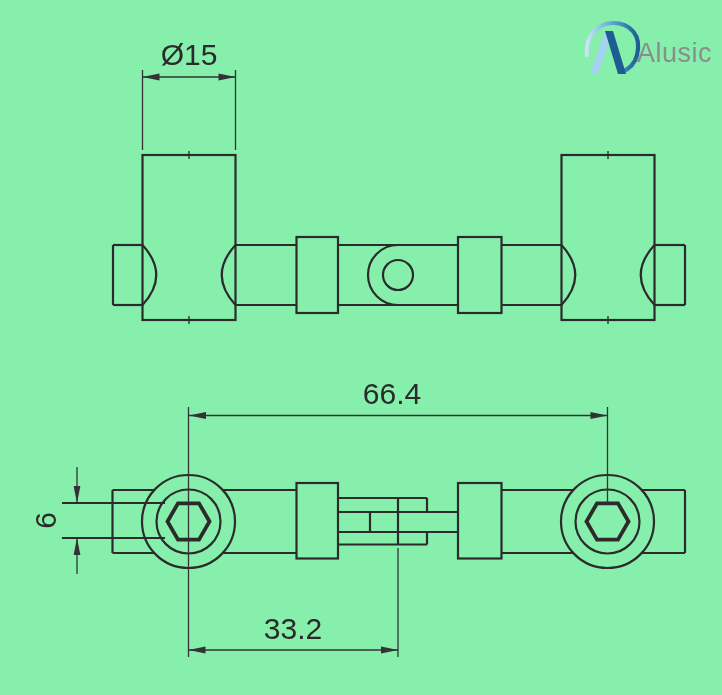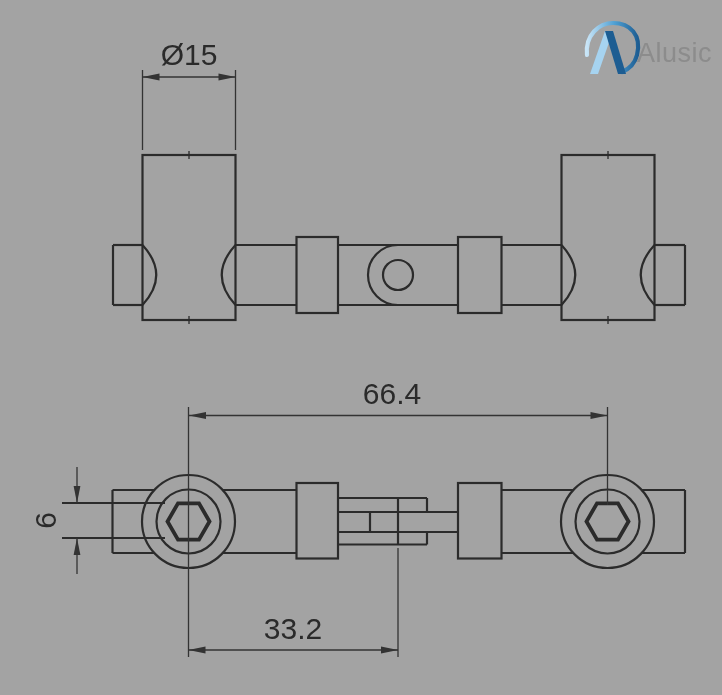--- a/index.html
+++ b/index.html
@@ -1,19 +1,19 @@
 <!DOCTYPE html>
 <html><head>
 <meta charset="utf-8">
 <style>
   html,body{margin:0;padding:0;background:#e9e9e9;}
   .canvas{
     position:relative;
     width:722px;height:695px;
-    background:#a3a3a3;
+    background:#86efac;
     font-family:"Liberation Sans", sans-serif;
     overflow:hidden;
   }
   svg{display:block;}
   .dim-text{
     font-family:"Liberation Sans", sans-serif;
     font-size:30px;
     fill:#2a2a2a;
   }
   .brand-text{

